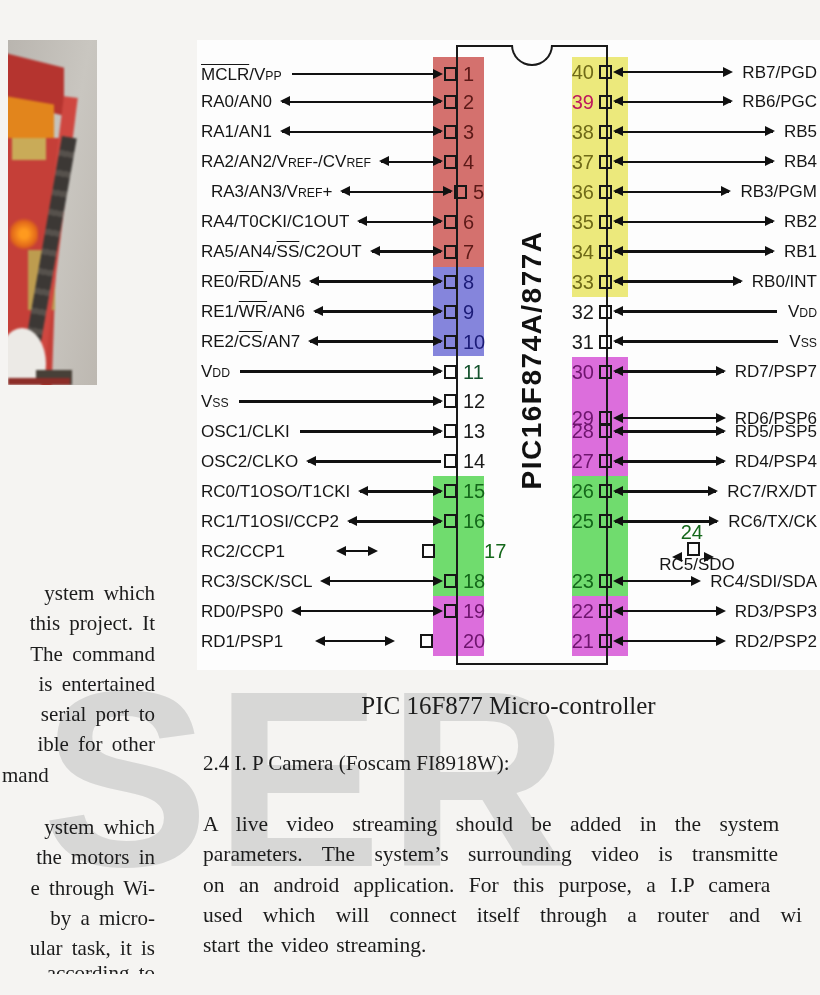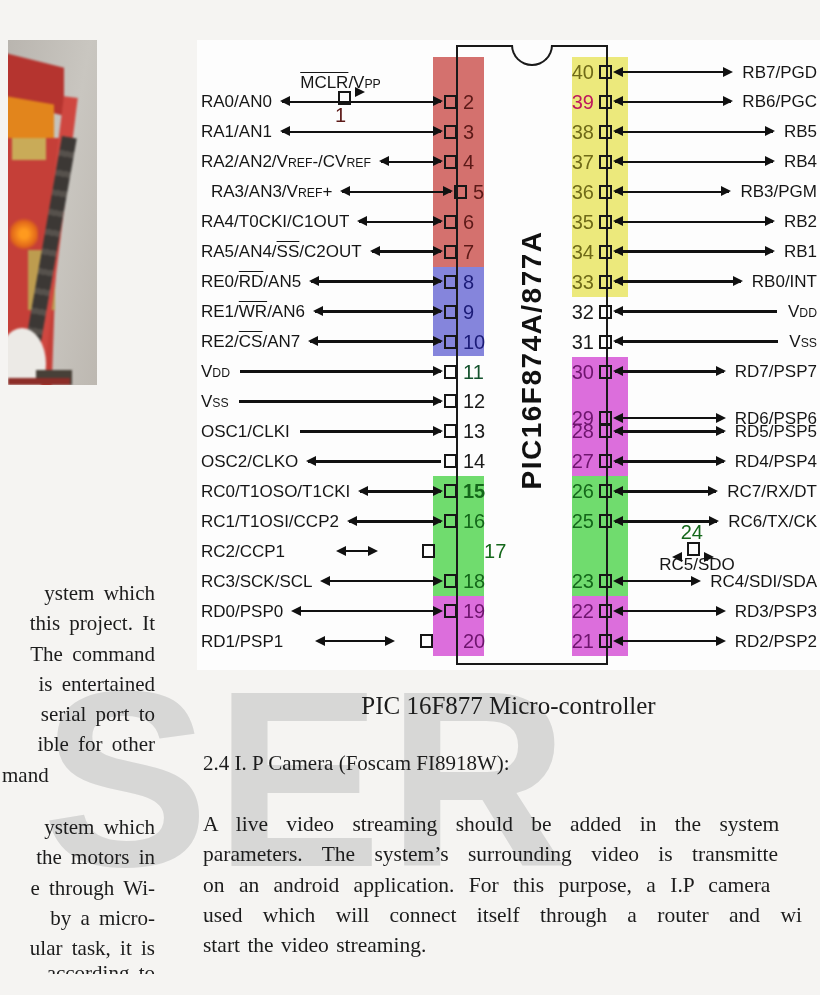--- a/index.html
+++ b/index.html
@@ -107,21 +107,21 @@
       <div class="band left" data-name="pin-band-left-magenta" style="top: 556.1px; height: 59.9px; background: rgb(220, 110, 220);"></div>
       <div class="band right" data-name="pin-band-right-yellow" style="top: 17px; height: 239.6px; background: rgb(236, 233, 124);"></div>
       <div class="band right" data-name="pin-band-right-magenta" style="top: 316.5px; height: 119.8px; background: rgb(220, 110, 220);"></div>
       <div class="band right" data-name="pin-band-right-green" style="top: 436.3px; height: 119.8px; background: rgb(112, 220, 110);"></div>
       <div class="band right" data-name="pin-band-right-magenta" style="top: 556.1px; height: 59.9px; background: rgb(220, 110, 220);"></div>
     </div>
   <div class="chip" data-name="chip-body"></div>
   <div class="notch" data-name="chip-notch"></div>
   <div class="chip-title" data-name="chip-title">PIC16F874A/877A</div>
   <div class="rows left" data-name="left-pin-rows">
-      <div class="pin-row left" data-name="pin-row-1" style="top: 17px; flex-direction: column;">
+      <div class="pin-row left" data-name="pin-row-1" style="top: 2px;">
         <span class="pin-label" data-name="pin-label-1"><span class="ov">MCLR</span><span>/V</span><span class="sub">PP</span></span>
         <span class="arrow hr" data-name="pin-arrow-in-icon"></span>
         <span class="pin-square" data-name="pin-square-1"></span>
         <span class="pin-num" data-name="pin-number-1" style="color: rgb(92, 26, 24);">1</span>
       </div>
       <div class="pin-row left" data-name="pin-row-2" style="top: 29.95px;">
         <span class="pin-label" data-name="pin-label-2"><span>RA0/AN0</span></span>
         <span class="arrow hl hr" data-name="pin-arrow-bi-icon"></span>
         <span class="pin-square" data-name="pin-square-2"></span>
         <span class="pin-num" data-name="pin-number-2" style="color: rgb(92, 26, 24);">2</span>
@@ -195,21 +195,21 @@
       <div class="pin-row left" data-name="pin-row-14" style="top: 389.35px;">
         <span class="pin-label" data-name="pin-label-14"><span>OSC2/CLKO</span></span>
         <span class="arrow hl" data-name="pin-arrow-out-icon"></span>
         <span class="pin-square" data-name="pin-square-14"></span>
         <span class="pin-num" data-name="pin-number-14" style="color: rgb(27, 27, 27);">14</span>
       </div>
       <div class="pin-row left" data-name="pin-row-15" style="top: 419.3px;">
         <span class="pin-label" data-name="pin-label-15"><span>RC0/T1OSO/T1CKI</span></span>
         <span class="arrow hl hr" data-name="pin-arrow-bi-icon"></span>
         <span class="pin-square" data-name="pin-square-15"></span>
-        <span class="pin-num" data-name="pin-number-15" style="color: rgb(20, 103, 26); font-weight: bold;">15</span>
+        <span class="pin-num" data-name="pin-number-15" style="color: rgb(20, 103, 26);">15</span>
       </div>
       <div class="pin-row left" data-name="pin-row-16" style="top: 449.25px;">
         <span class="pin-label" data-name="pin-label-16"><span>RC1/T1OSI/CCP2</span></span>
         <span class="arrow hl hr" data-name="pin-arrow-bi-icon"></span>
         <span class="pin-square" data-name="pin-square-16"></span>
         <span class="pin-num" data-name="pin-number-16" style="color: rgb(20, 103, 26);">16</span>
       </div>
       <div class="pin-row left" data-name="pin-row-17" style="top: 479.2px; gap: 43px;">
         <span class="pin-label" data-name="pin-label-17"><span>RC2/CCP1</span></span>
         <span class="arrow hl hr" data-name="pin-arrow-bi-icon"></span>

